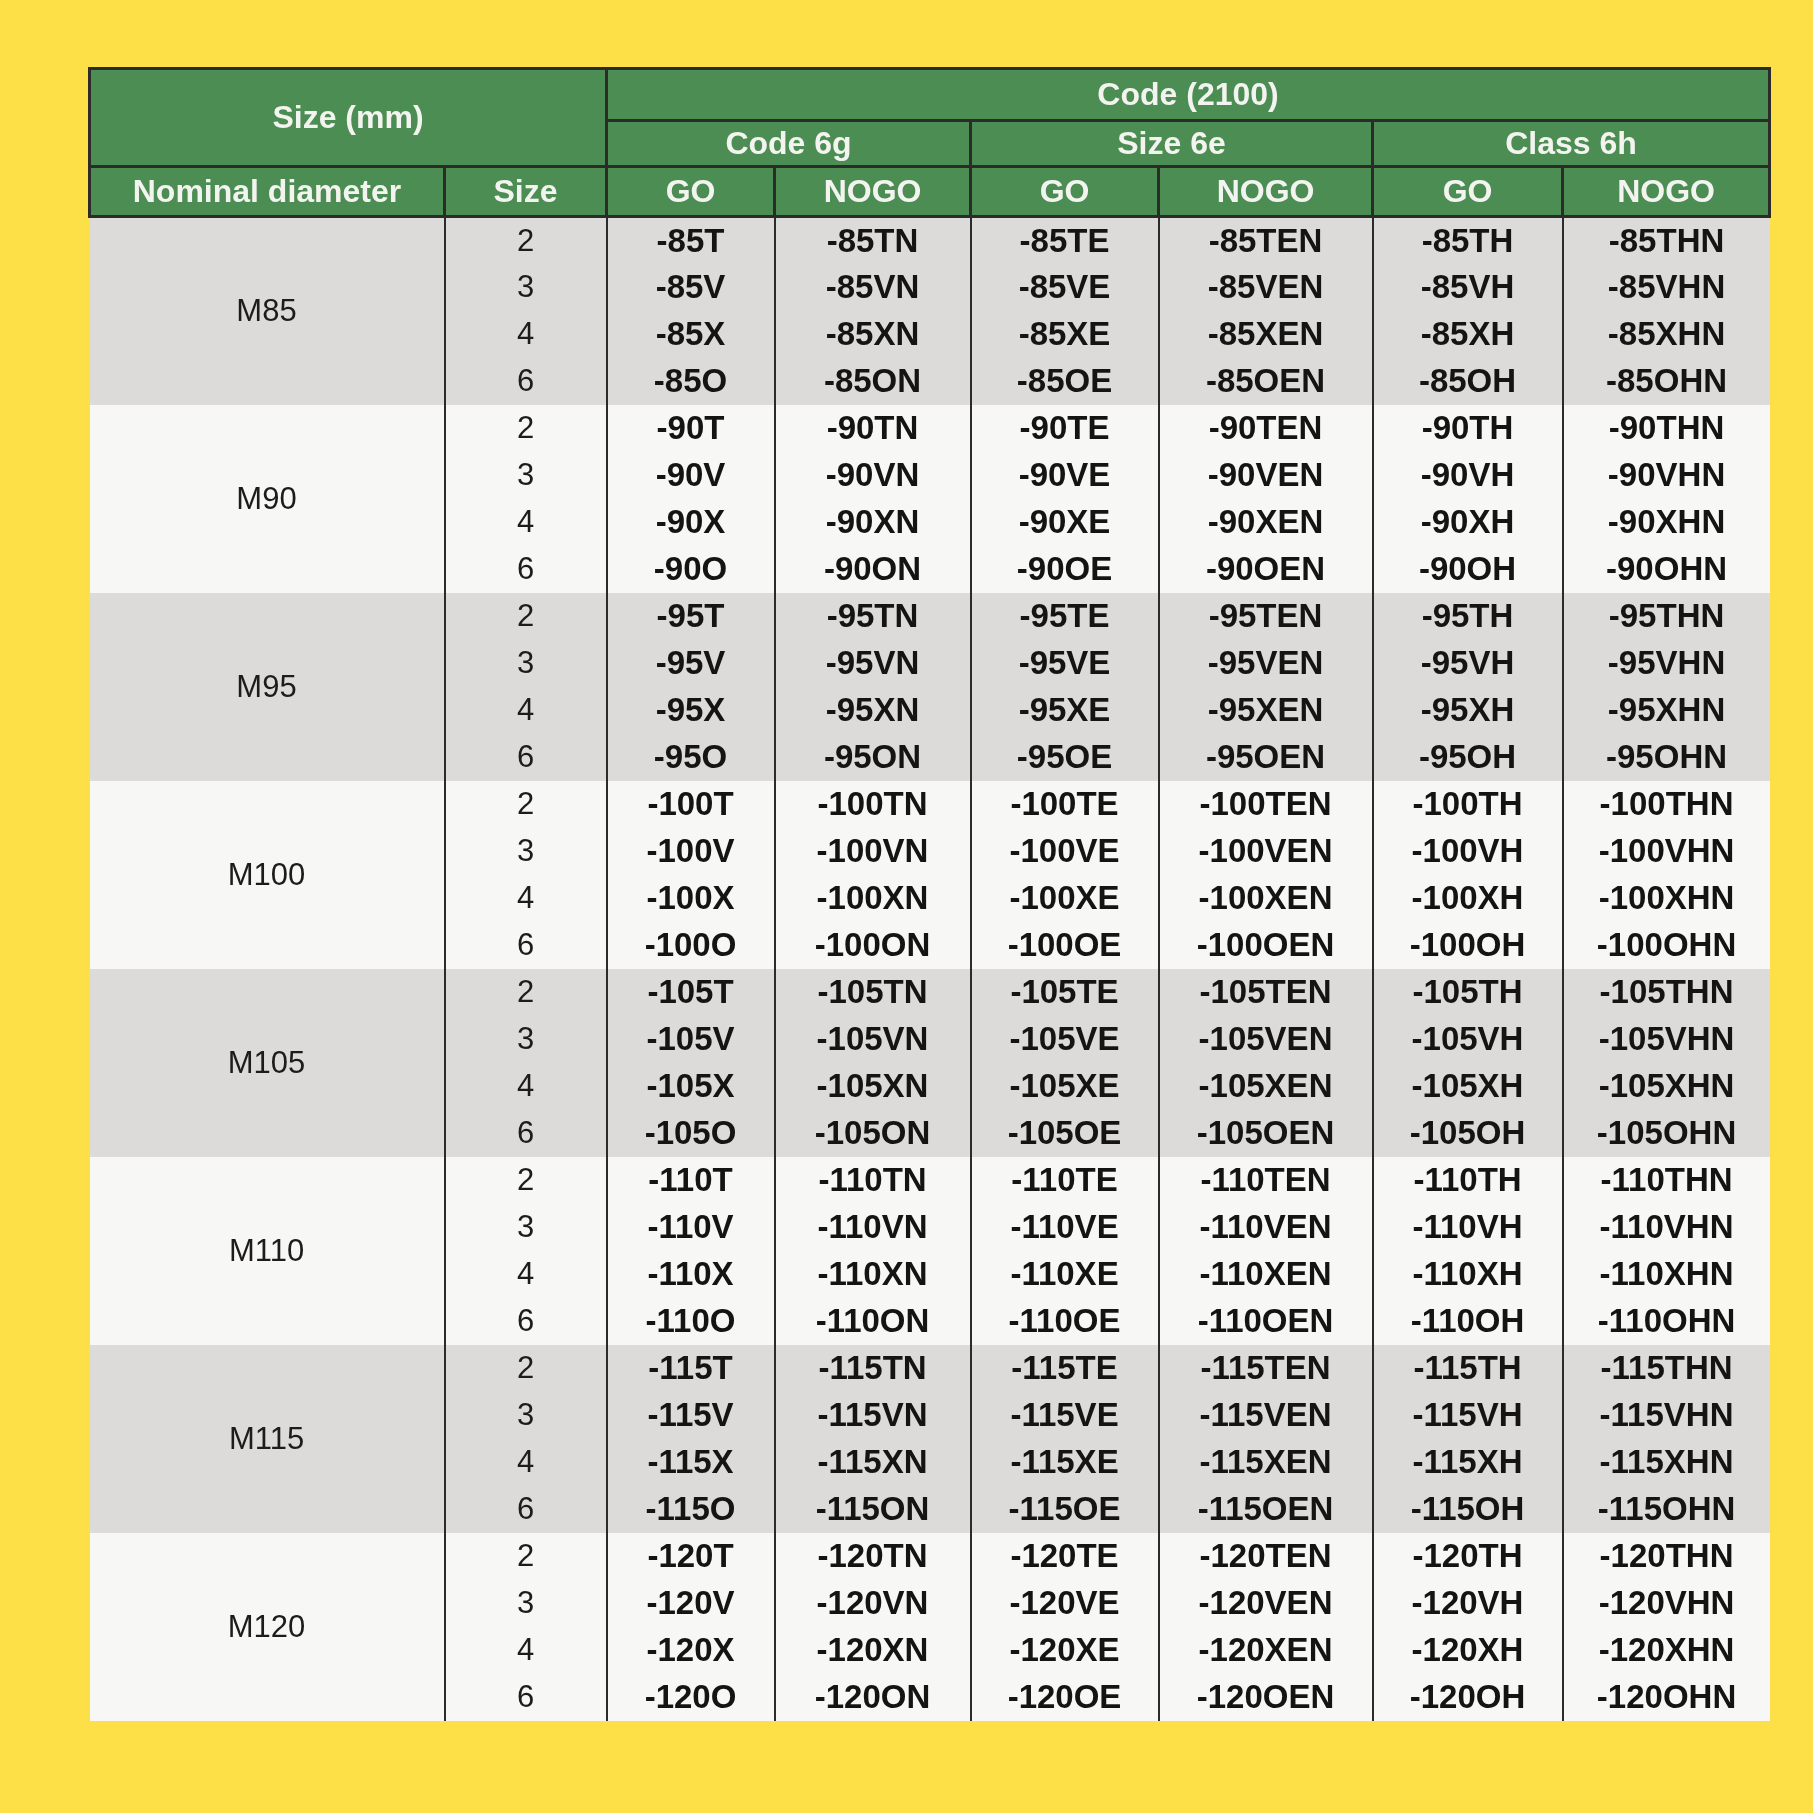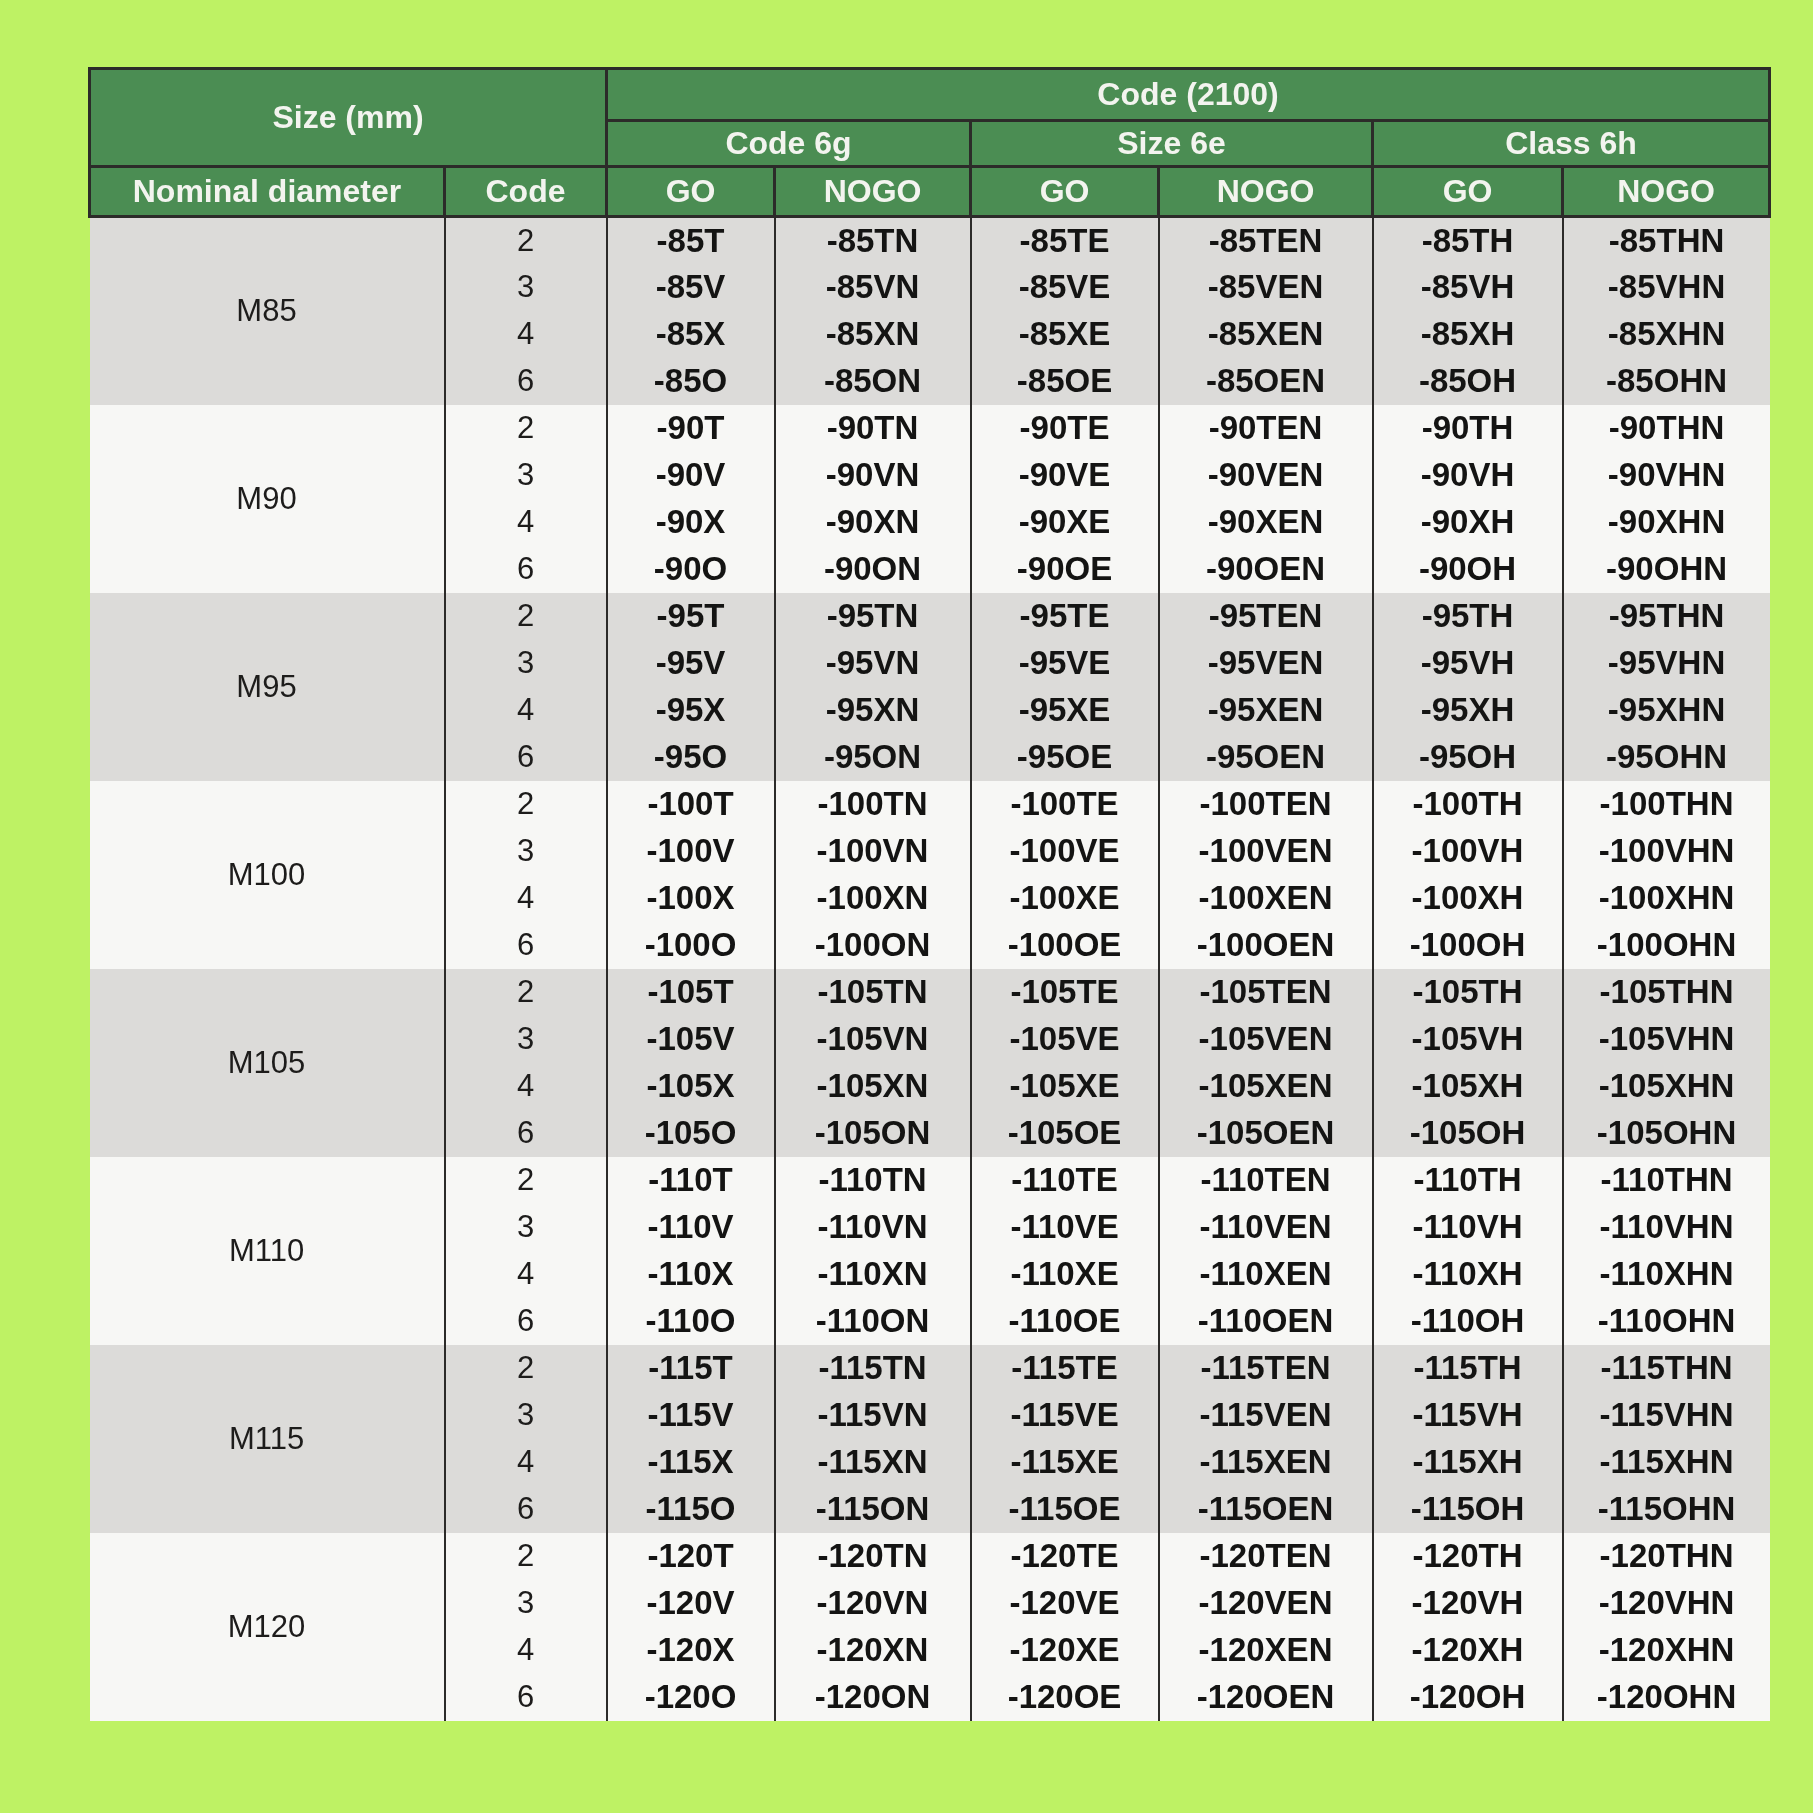--- a/index.html
+++ b/index.html
@@ -4,21 +4,21 @@
 <style>
   html, body {
     margin: 0;
     padding: 0;
     background: #ffffff;
   }
   .page {
     position: relative;
     width: 1813px;
     height: 1813px;
-    background: #bef264;
+    background: #fde047;
     font-family: "Liberation Sans", "DejaVu Sans", sans-serif;
     overflow: hidden;
   }
   table.gauge {
     position: absolute;
     left: 88px;
     top: 67px;
     width: 1680px;
     border-collapse: collapse;
     table-layout: fixed;
@@ -72,21 +72,21 @@
         <th class="hdr" colspan="2" rowspan="2">Size (mm)</th>
         <th class="hdr" colspan="6">Code (2100)</th>
       </tr>
       <tr class="hr2">
         <th class="hdr" colspan="2">Code 6g</th>
         <th class="hdr" colspan="2">Size 6e</th>
         <th class="hdr" colspan="2">Class 6h</th>
       </tr>
       <tr class="hr3">
         <th class="hdr">Nominal diameter</th>
-        <th class="hdr">Code</th>
+        <th class="hdr">Size</th>
         <th class="hdr">GO</th>
         <th class="hdr">NOGO</th>
         <th class="hdr">GO</th>
         <th class="hdr">NOGO</th>
         <th class="hdr">GO</th>
         <th class="hdr">NOGO</th>
       </tr>
     </thead>
     <tbody id="gauge-body">
         <tr class="gray">

